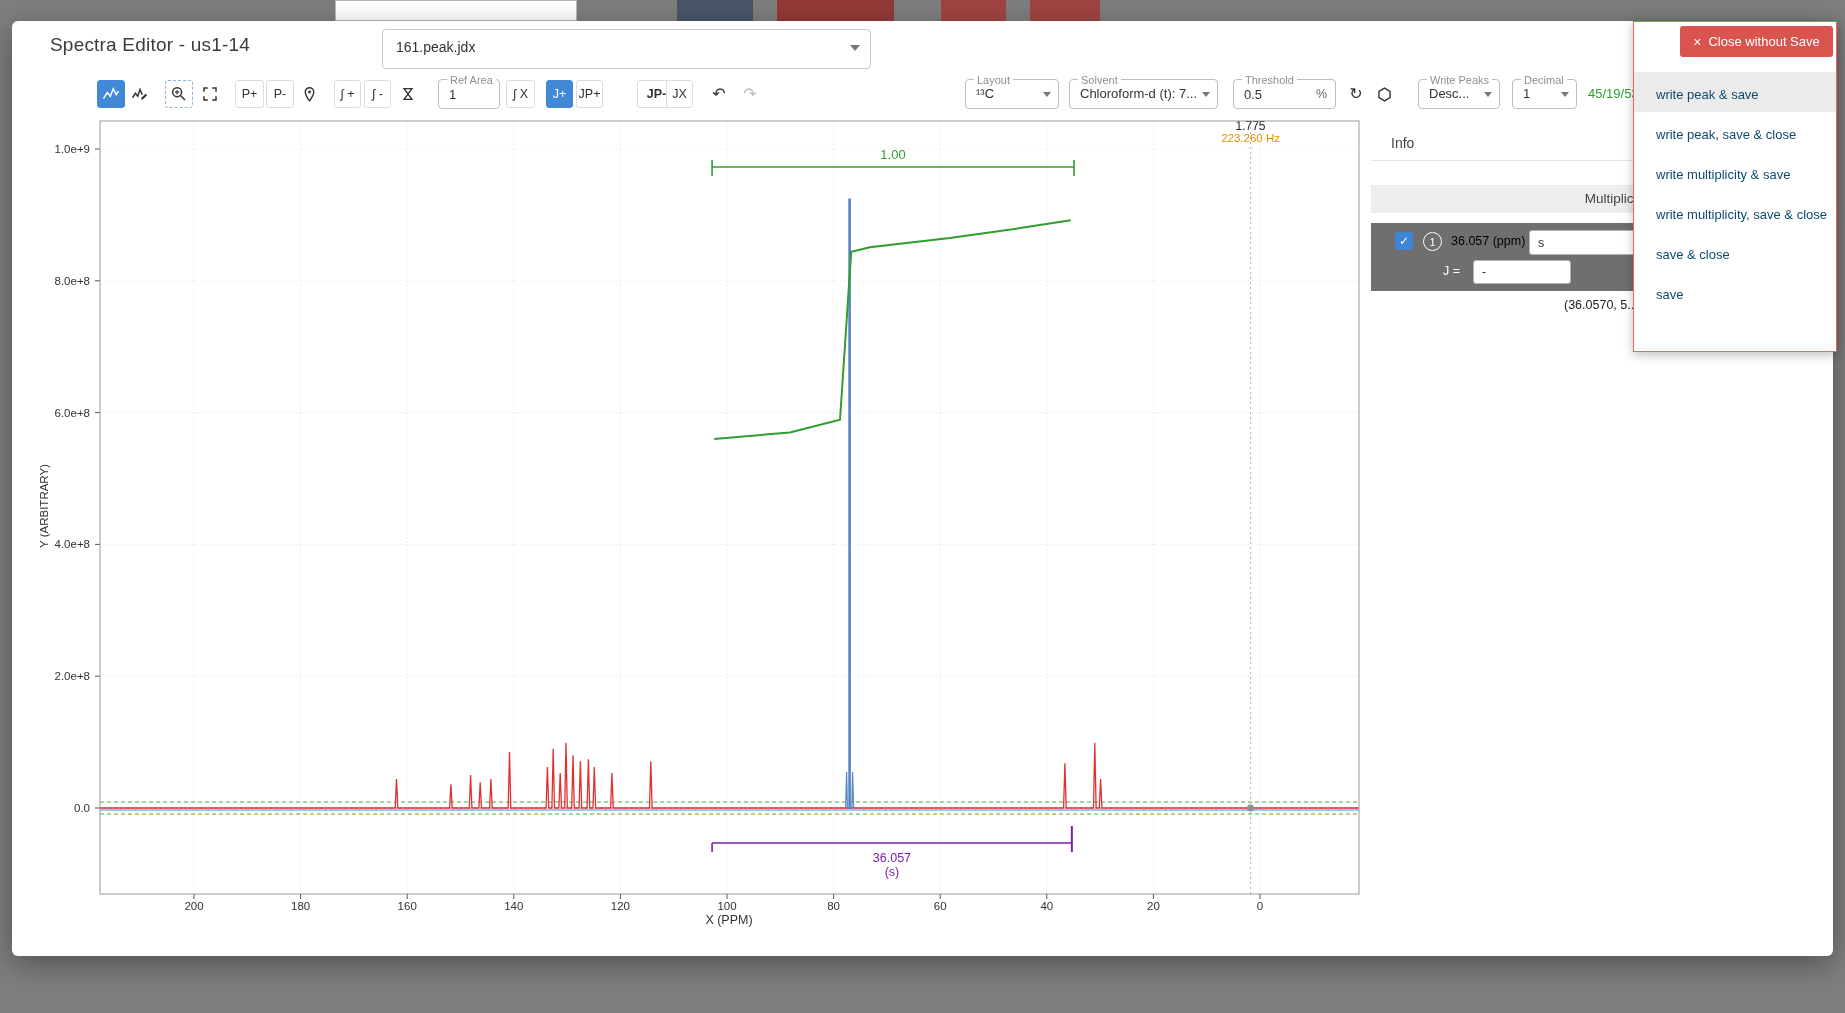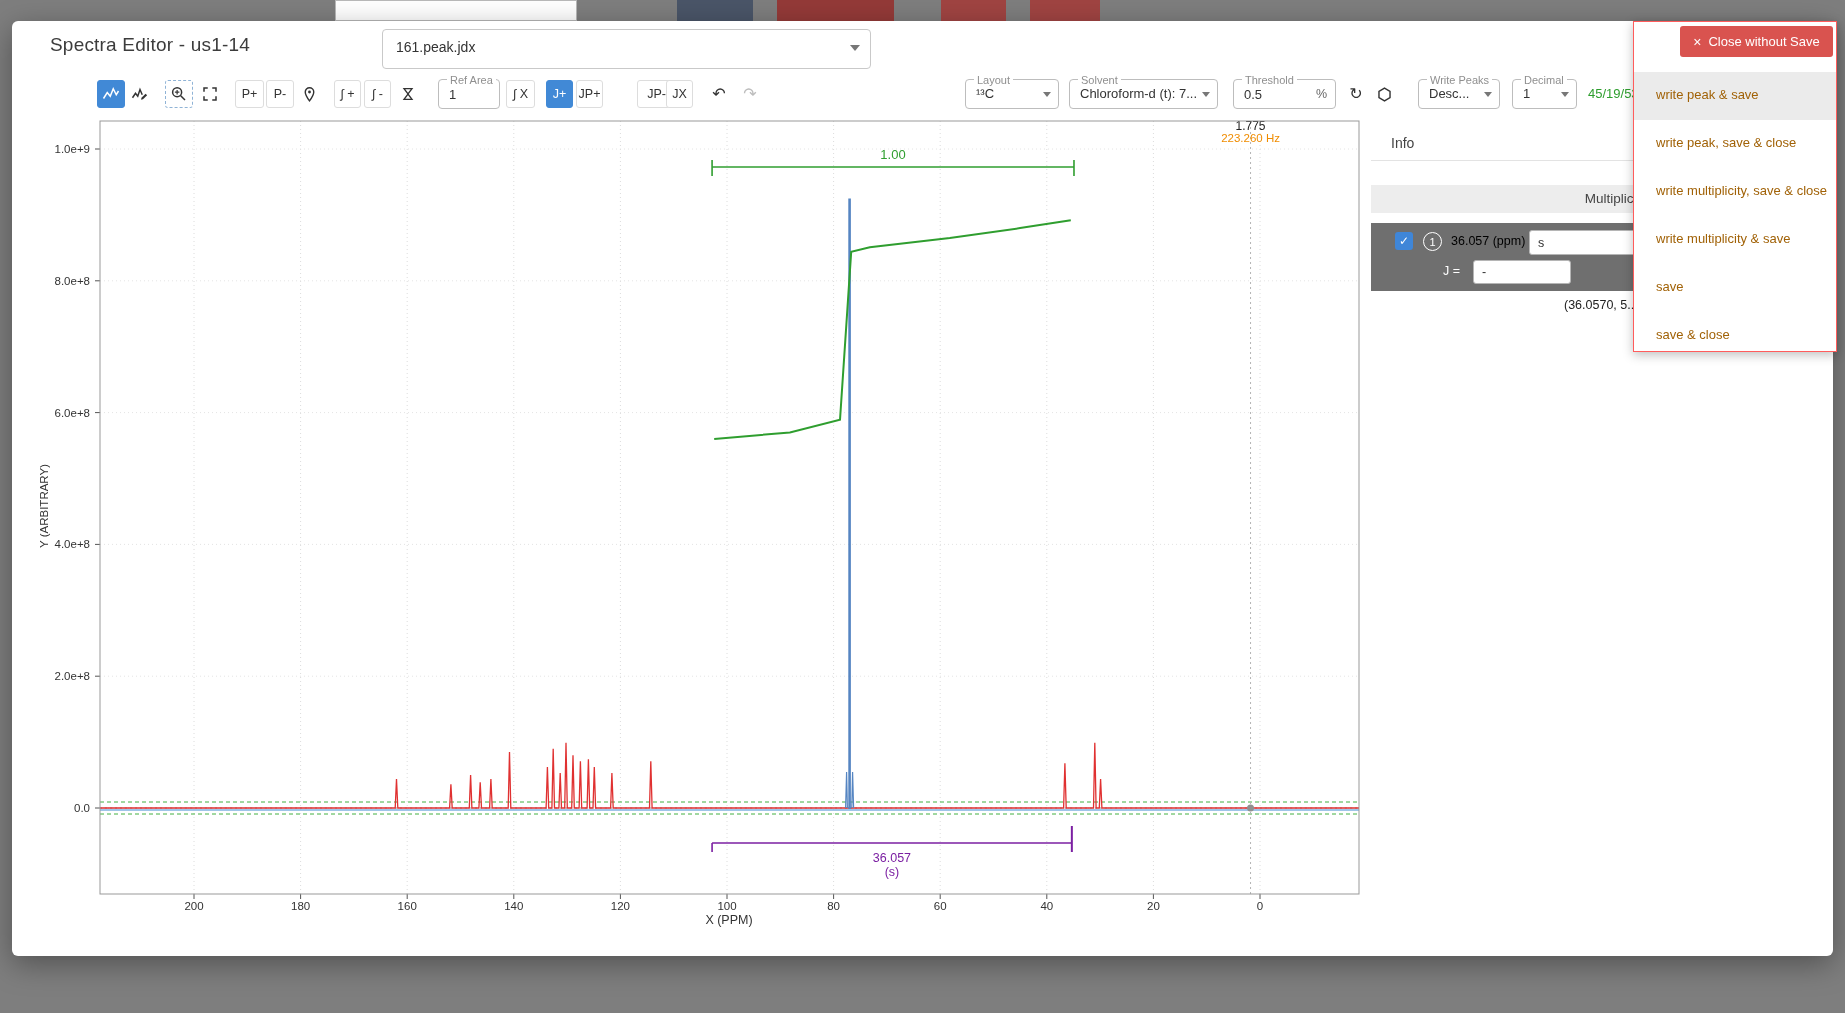--- a/index.html
+++ b/index.html
@@ -63,21 +63,21 @@
   .m-input { position:absolute; left:158px; top:7px; width:150px; height:25px; border:1px solid #b5b5b5; border-radius:3px;
              font-size:12.5px; color:#333; padding-left:8px; font-family:inherit; }
   .j-label { position:absolute; left:72px; top:41px; color:#fff; font-size:12.5px; }
   .j-input { position:absolute; left:102px; top:37px; width:98px; height:24px; border:1px solid #b5b5b5; border-radius:3px;
              font-size:12.5px; color:#333; padding-left:8px; font-family:inherit; }
   .coords { position:absolute; left:193px; top:182px; font-size:12.5px; color:#222; white-space:nowrap; }
 
   
   .ctx-menu { position:absolute; left:1621px; top:0; width:204px; height:331px; background:#fff;
               border:1.5px solid #ff5c5c; box-shadow:0 3px 10px rgba(0,0,0,.25); z-index:30; padding-top:50px; }
-  .ctx-item { height:48px; line-height:46px; font-size:13px; color:#a16207; padding-left:22px; cursor:pointer; white-space:nowrap; }
+  .ctx-item { height:40px; line-height:46px; font-size:13px; color:#0c4a6e; padding-left:22px; cursor:pointer; white-space:nowrap; }
   .ctx-item.selected { background:#ebebeb; }
 </style>
 </head>
 <body>
 
 <div class="stage">
 
   <div class="bg-part" style="left:335px;width:242px;background:#fff;border:1px solid #b9b9b9;"></div>
   <div class="bg-part" style="left:677px;width:76px;background:#4a5568;"></div>
   <div class="bg-part" style="left:777px;width:117px;background:#943a38;"></div>
@@ -138,21 +138,21 @@
           </svg>
       </button>
       <div class="fld" style="left:426px;width:62px;">
         <span class="lbl">Ref Area</span>
         <input value="1" style="">
       </div>
       <button class="tbtn" style="left:494px;width:29px;">∫ X</button>
       <button class="tbtn active" style="left:534px;width:27px;">J+</button>
       <button class="tbtn" style="left:565px;width:24px;">J-</button>
       <button class="tbtn" style="left:564px;width:27px;">JP+</button>
-      <button class="tbtn" style="left:625px;width:39px;">JP-</button>
+      <button class="tbtn" style="left:625px;width:39px;font-weight:bold;">JP-</button>
       <button class="tbtn" style="left:654px;width:27px;">JX</button>
       <button class="tbtn flat glyph" style="left:694px;width:26px;">↶</button>
       <button class="tbtn flat glyph disabled" style="left:725px;width:26px;">↷</button>
 
       <div class="fld" style="left:953px;width:94px;">
         <span class="lbl">Layout</span>
         <div class="val">¹³C</div>
         <span class="chev"></span>
       </div>
       <div class="fld" style="left:1057px;width:149px;">
@@ -274,20 +274,20 @@
         <input class="m-input" value="s" style="">
         <div class="j-label">J =</div>
         <input class="j-input" value="-" style="">
       </div>
       <div class="coords">(36.0570, 5...</div>
     </div>
 
     <div class="ctx-menu">
       <div class="ctx-item selected">write peak &amp; save</div>
       <div class="ctx-item">write peak, save &amp; close</div>
+      <div class="ctx-item">write multiplicity &amp; save</div>
       <div class="ctx-item">write multiplicity, save &amp; close</div>
-      <div class="ctx-item">write multiplicity &amp; save</div>
+      <div class="ctx-item">save &amp; close</div>
       <div class="ctx-item">save</div>
-      <div class="ctx-item">save &amp; close</div>
     </div>
 
   </div>
 </div>
 
 </body></html>

